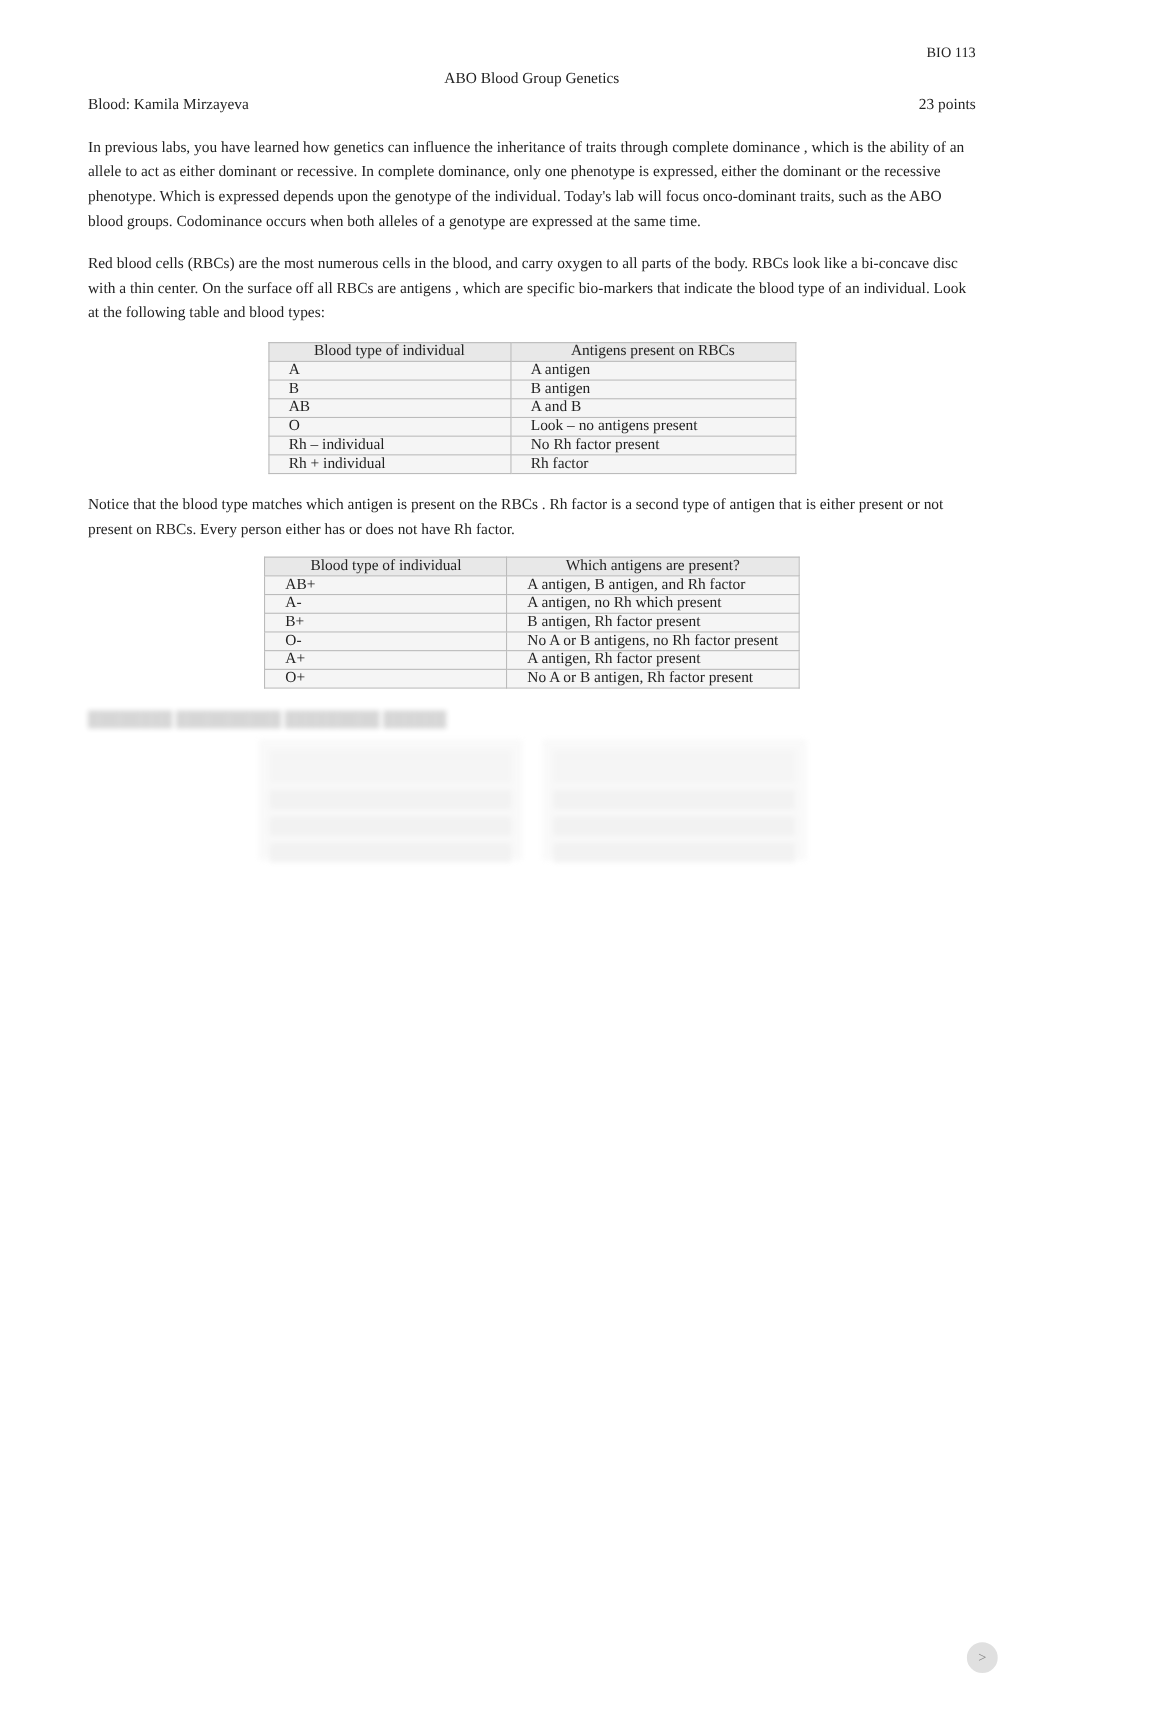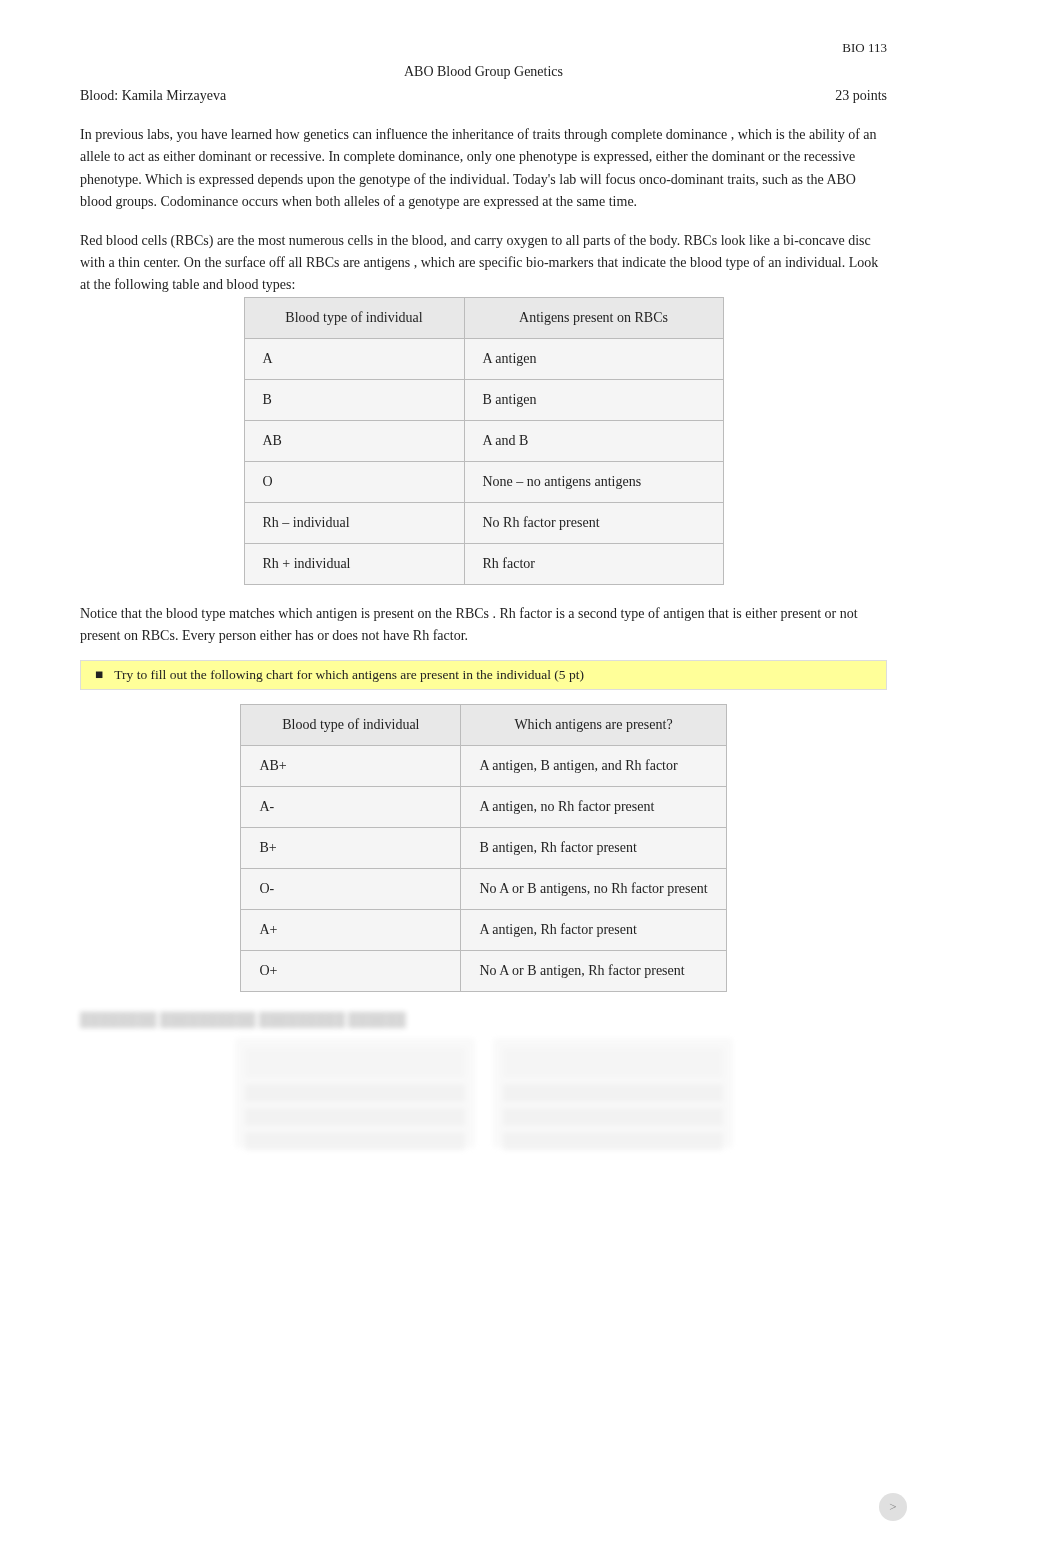--- a/index.html
+++ b/index.html
@@ -39,36 +39,36 @@
     .points-label { font-size: 14px; }
     .intro-text {
       font-size: 14px;
       line-height: 1.6;
       margin-bottom: 16px;
       text-align: left;
     }
     .rbc-text {
       font-size: 14px;
       line-height: 1.6;
-      margin-bottom: 0;
+      margin-bottom: 14px;
       text-align: left;
     }
     .table-container {
       display: flex;
       justify-content: center;
       margin-bottom: 18px;
     }
     table {
       border-collapse: collapse;
       font-size: 14px;
       min-width: 480px;
     }
     table th, table td {
       border: 1px solid #bbb;
-      padding: 12px 18px;
+      padding: 0 18px;
       background: #f5f5f5;
     }
     table th {
       font-weight: normal;
       background: #e8e8e8;
       text-align: center;
     }
     table td:first-child {
       width: 220px;
     }
@@ -183,60 +183,56 @@
           <tr>
             <td>B</td>
             <td>B antigen</td>
           </tr>
           <tr>
             <td>AB</td>
             <td>A and B</td>
           </tr>
           <tr>
             <td>O</td>
-            <td>None – no antigens antigens</td>
+            <td>Look – no antigens present</td>
           </tr>
           <tr>
             <td>Rh – individual</td>
             <td>No Rh factor present</td>
           </tr>
           <tr>
             <td>Rh + individual</td>
             <td>Rh factor</td>
           </tr>
         </tbody>
     </table>
   </div>
 
   
   <p class="notice-text">Notice that  the blood type matches which antigen is present on the RBCs  .  Rh factor is a second type of antigen that is either present or not present on RBCs.   Every person either has or does not have Rh factor.</p>
 
   
-  <div class="highlight-box">
-    <span class="bullet">■</span>
-    <span>Try to fill out the following chart for which antigens are present in the individual (5 pt)</span>
-  </div>
 
   
   <div class="second-table-container">
     <table>
       <thead>
         <tr>
           <th>Blood type of individual</th>
           <th>Which antigens are present?</th>
         </tr>
       </thead>
       <tbody id="table2-body">
       <tr>
             <td>AB+</td>
             <td>A antigen, B antigen, and Rh factor</td>
           </tr>
           <tr>
             <td>A-</td>
-            <td>A antigen, no Rh factor present</td>
+            <td>A antigen, no Rh which present</td>
           </tr>
           <tr>
             <td>B+</td>
             <td>B antigen, Rh factor present</td>
           </tr>
           <tr>
             <td>O-</td>
             <td>No A or B antigens, no Rh factor present</td>
           </tr>
           <tr>

